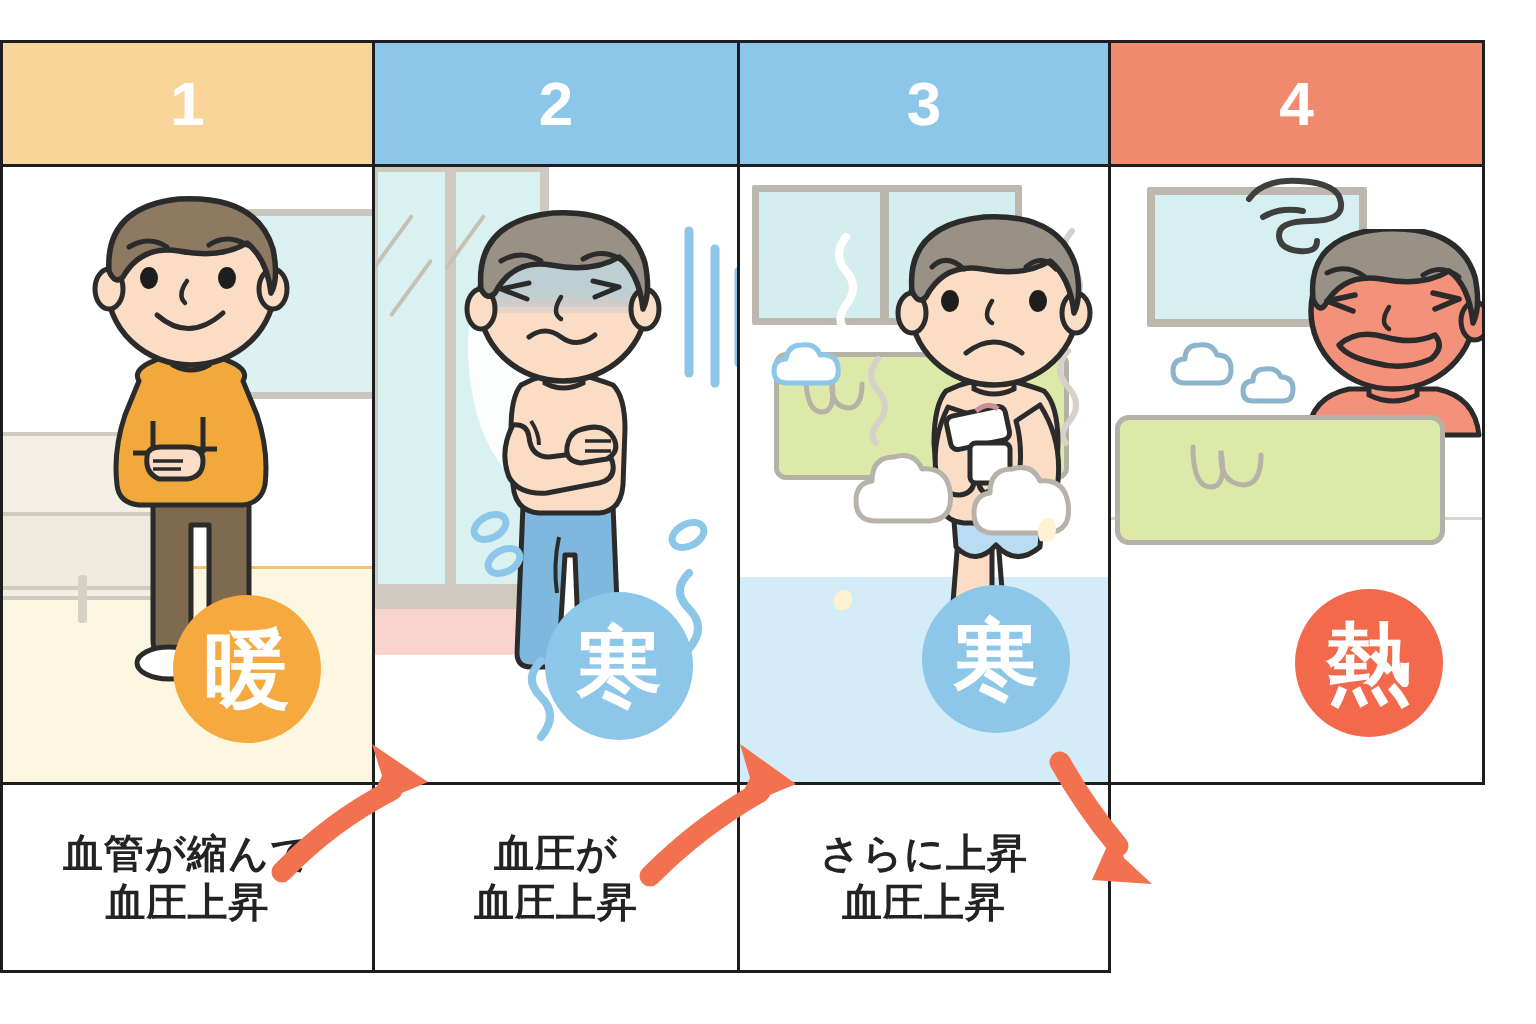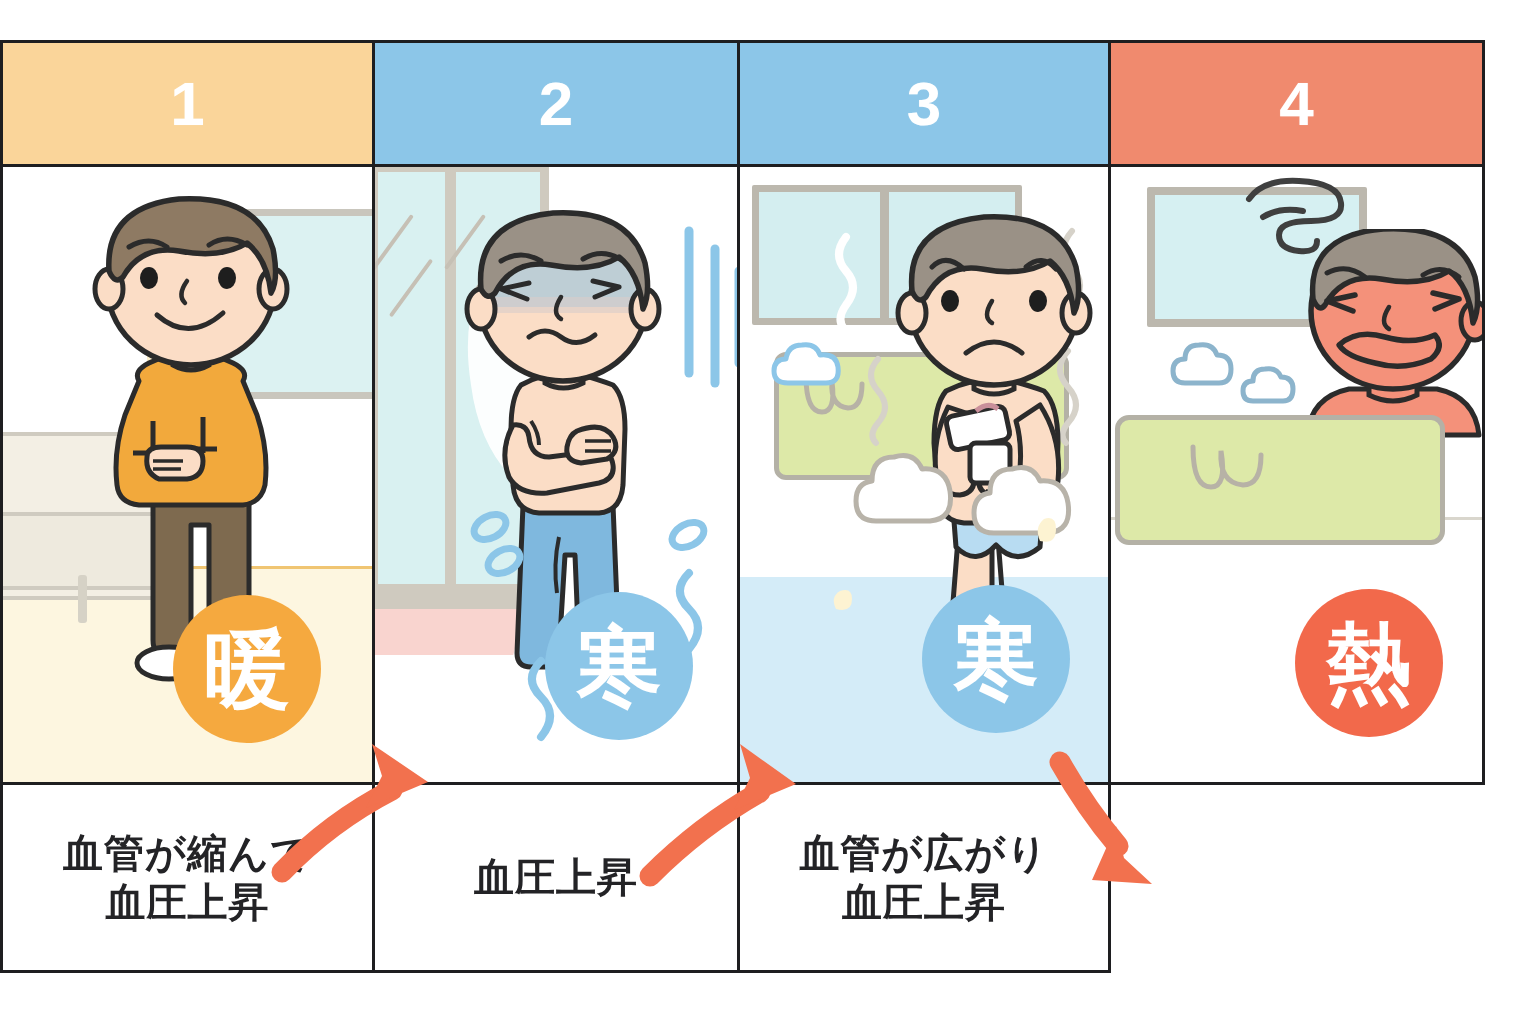--- a/index.html
+++ b/index.html
@@ -410,26 +410,27 @@
     </div>
 
     <div class="cap">
       <div class="txt">
         <div>血管が縮んで</div>
         <div>血圧上昇</div>
       </div>
     </div>
     <div class="cap">
       <div class="txt">
+        <div>血圧が</div>
         <div>血圧上昇</div>
       </div>
     </div>
     <div class="cap">
       <div class="txt">
-        <div>血管が広がり</div>
+        <div>さらに上昇</div>
         <div>血圧上昇</div>
       </div>
     </div>
 
   </div>
 </div>
 
 <svg id="arrows" viewBox="0 0 1536 1024">
 
   <g>

